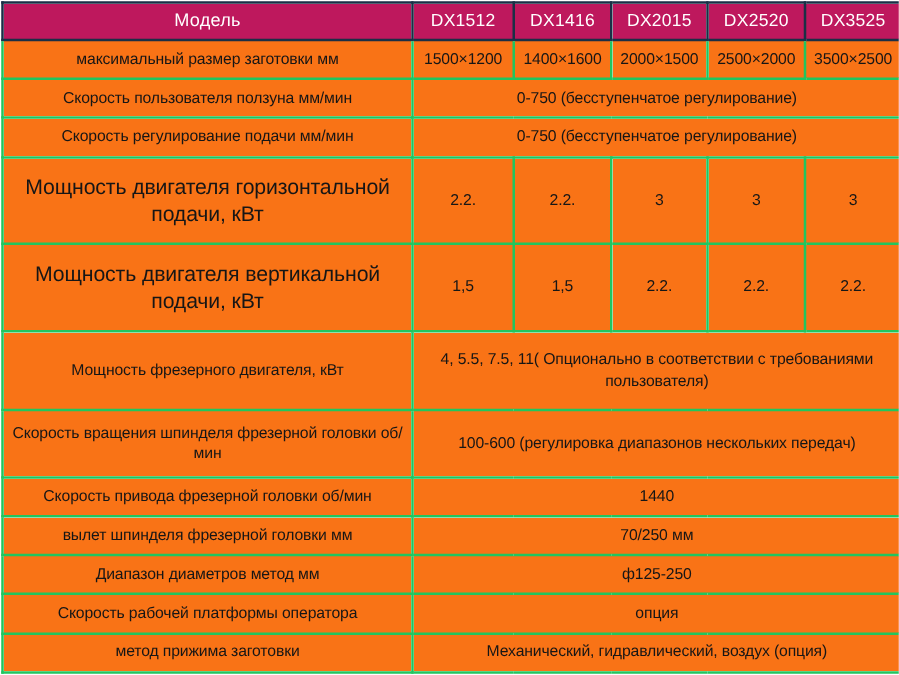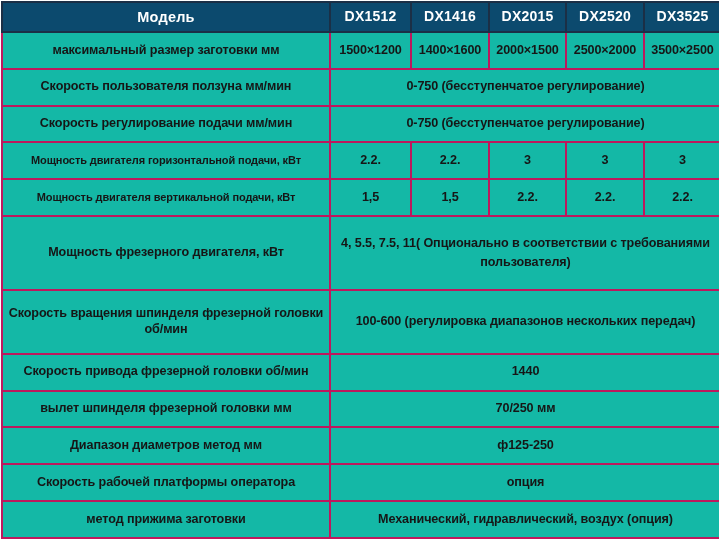--- a/index.html
+++ b/index.html
@@ -22,37 +22,37 @@
   }
   table.spec {
     border-collapse: collapse;
     table-layout: fixed;
     width: 717px;
     height: 538px;
     margin: 1px;
     background: #fcfcfc;
   }
   table.spec td, table.spec th {
-    border: 2px solid #be185d;
+    border: 2px solid #22c55e;
     padding: 2px 4px;
     text-align: center;
     vertical-align: middle;
     color: #161616;
-    font-weight: 700;
+    font-weight: 400;
     font-size: 12.6px;
     line-height: 1.25;
     letter-spacing: -0.1px;
-    background: #14b8a6;
+    background: #f97316;
     overflow: hidden;
   }
   
   table.spec thead th {
-    background: #0c4a6e;
+    background: #be185d;
     color: #ffffff;
-    font-weight: bold;
+    font-weight: normal;
     font-size: 14px;
     letter-spacing: 0.2px;
     border: 2px solid #1b2f46;
     height: 28px;
     padding: 0 2px;
   }
   table.spec thead th.model-head {
     font-size: 14.5px;
   }
   
@@ -61,21 +61,21 @@
   col.c-v2 { width: 78px; }
   col.c-v3 { width: 77px; }
   col.c-v4 { width: 78px; }
   col.c-v5 { width: 77px; }
 
   td.label {
     font-size: 12.8px;
     padding: 2px 8px;
   }
   td.label.tight {
-    font-size: 11px;
+    font-size: 17px;
     padding: 2px 2px;
   }
   td.value {
     font-size: 13px;
   }
   td.span-value {
     font-size: 12.9px;
     padding: 2px 10px;
   }
   td.span-value.two-line {

